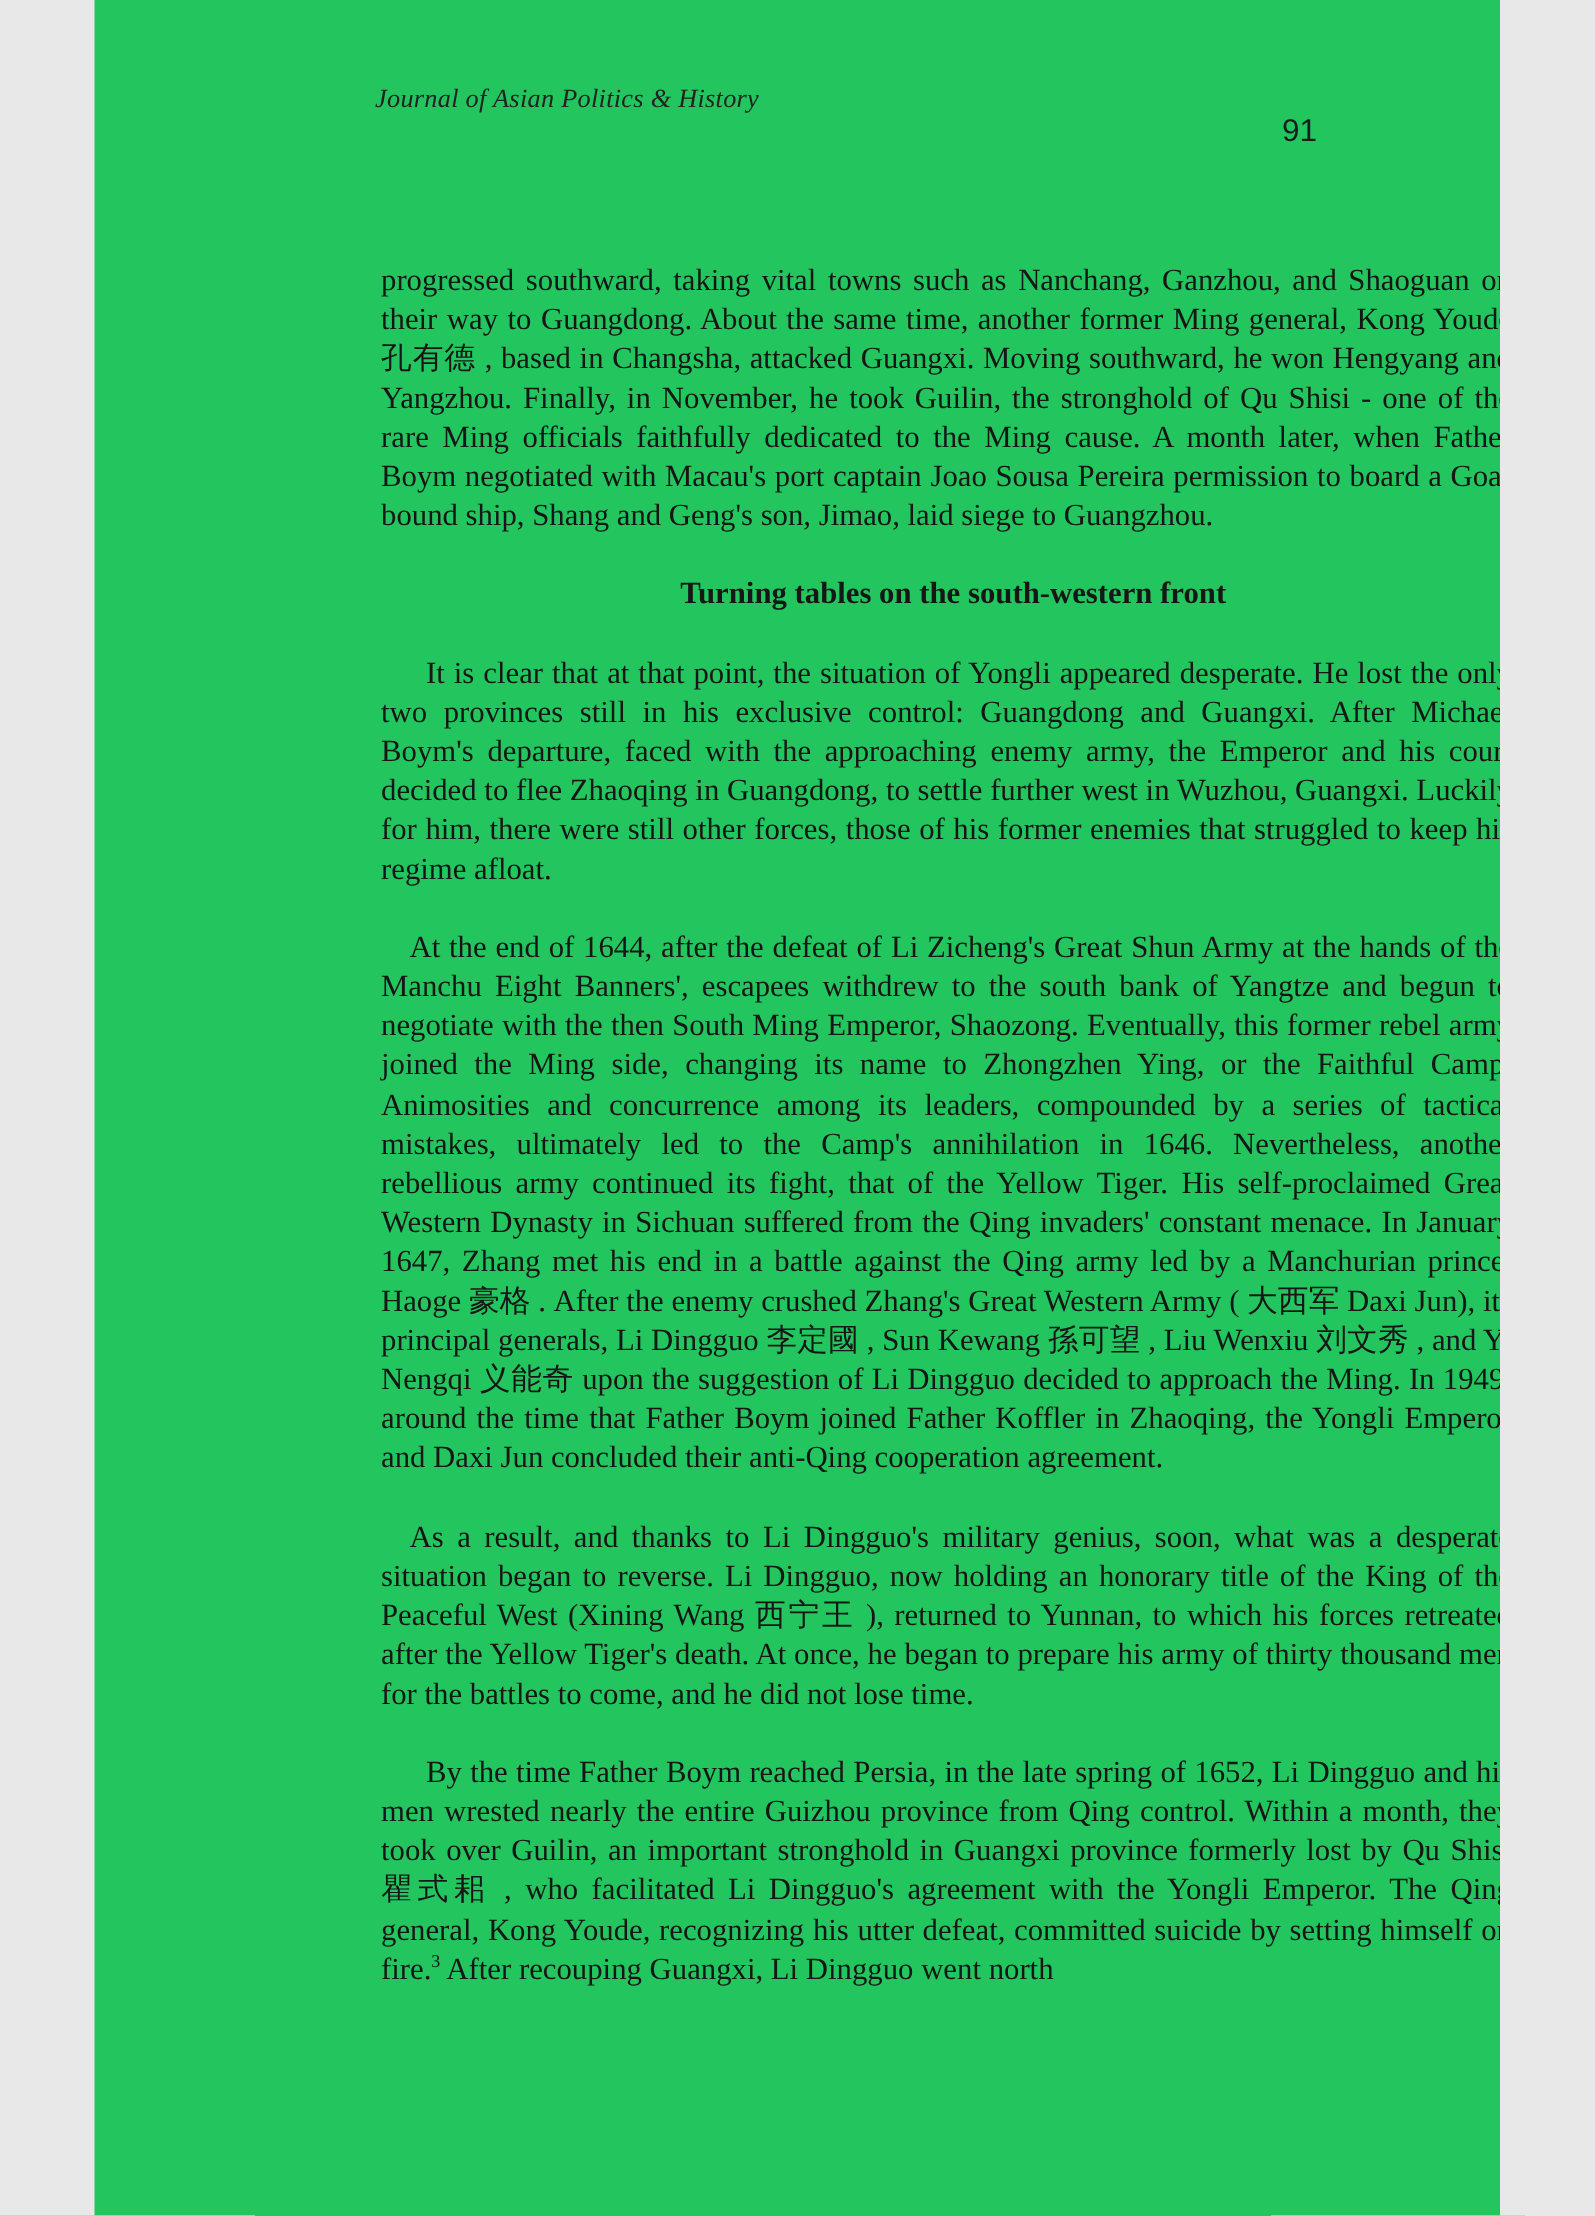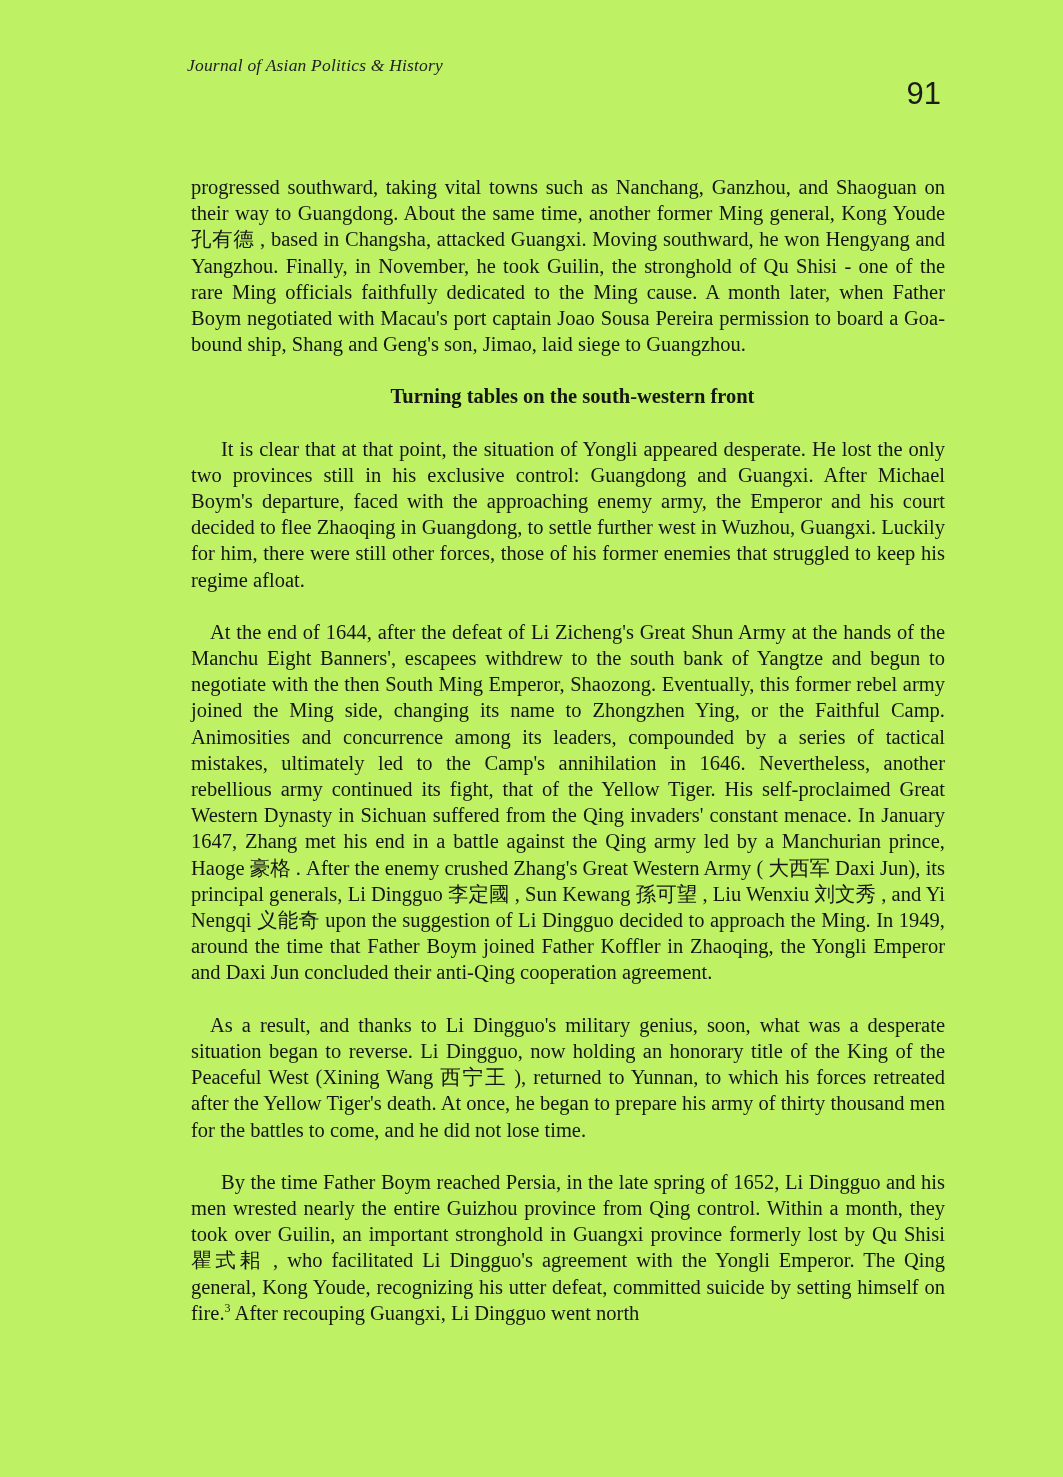--- a/index.html
+++ b/index.html
@@ -2,43 +2,43 @@
 <html><head>
 <meta charset="utf-8">
 <style>
   html, body {
     margin: 0;
     padding: 0;
     background: #e8e8e8;
   }
   .page {
     position: relative;
-    width: 1063px;
+    width: 937px;
     height: 1477px;
     margin: 0 auto;
-    background: #bef264;
+    background: #22c55e;
     overflow: hidden;
     font-family: "Liberation Serif", "DejaVu Serif", serif;
     color: #161616;
   }
   .journal-title {
     position: absolute;
     top: 55px;
     left: 187px;
     font-style: italic;
     font-size: 17.5px;
     letter-spacing: 0.2px;
     color: #222;
   }
   .page-number {
     position: absolute;
     top: 76px;
     right: 122px;
     font-family: "Liberation Sans", "DejaVu Sans", sans-serif;
-    font-size: 31px;
+    font-size: 21px;
     color: #1c1c1c;
   }
   .body-column {
     position: absolute;
     top: 174px;
     left: 191px;
     width: 754px;
     font-size: 20.5px;
     line-height: 26.2px;
     text-align: justify;

